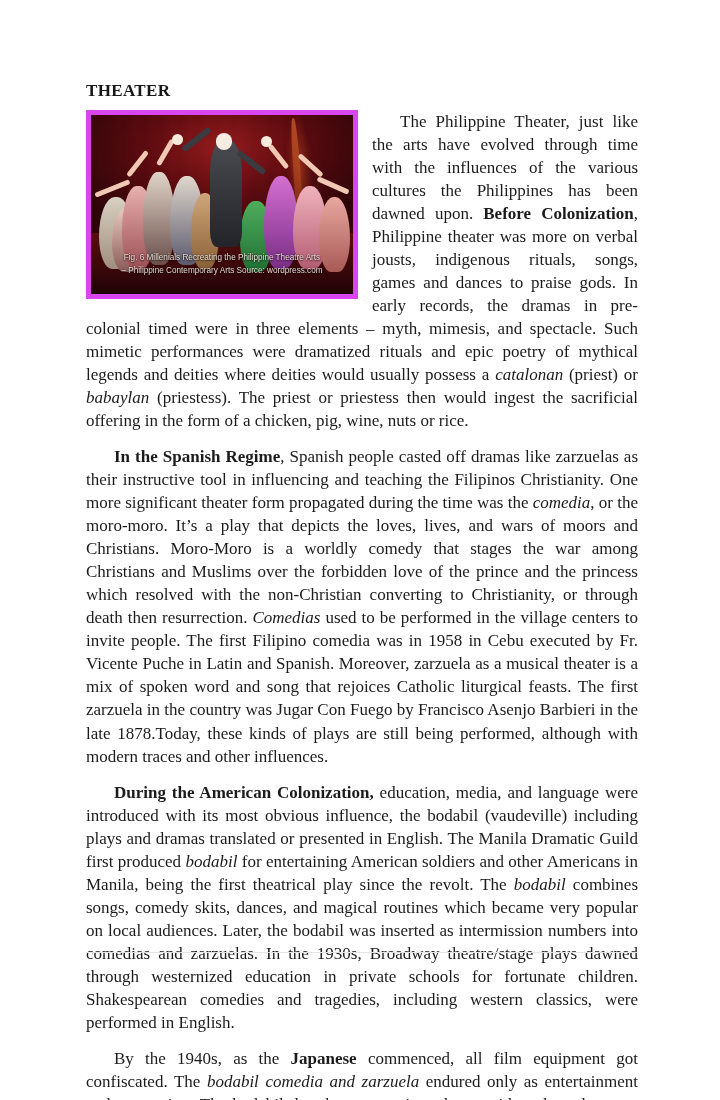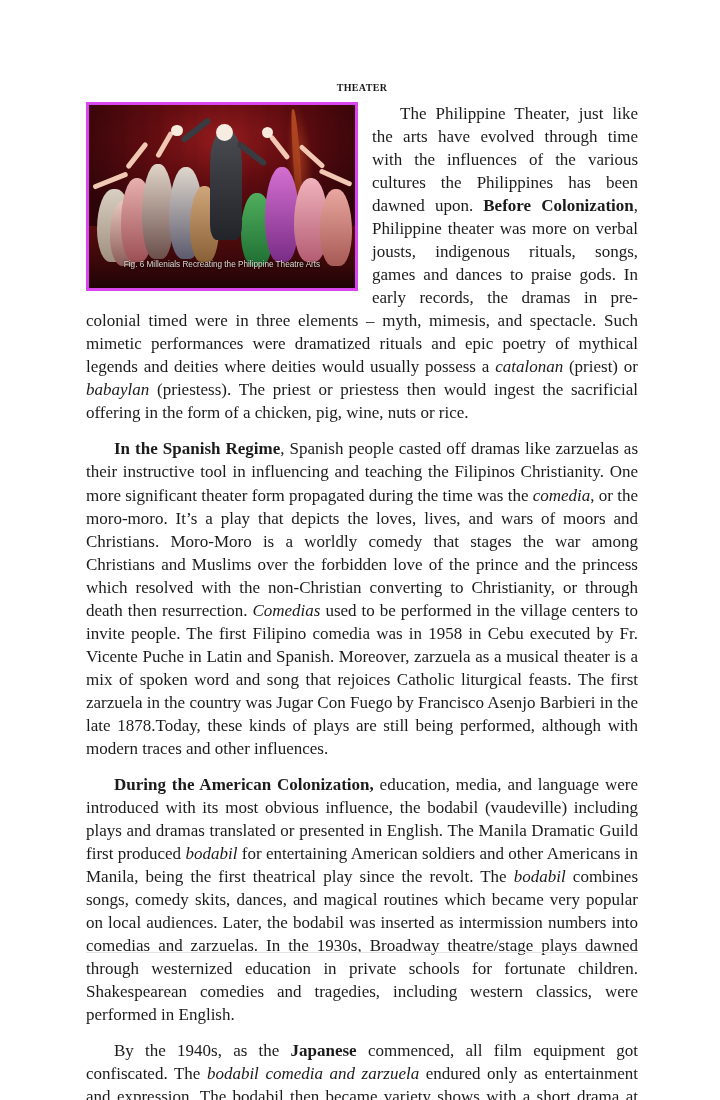--- a/index.html
+++ b/index.html
@@ -32,38 +32,37 @@
     position: absolute;
     left: 86px;
     top: 82px;
     width: 552px;
   }
 
   
   .section-heading {
     font-family: "Liberation Serif", "DejaVu Serif", serif;
     font-weight: bold;
-    font-size: 10px;
+    font-size: 17px;
     letter-spacing: 0.35px;
     color: #171717;
     margin: 0 0 9px 0;
     line-height: 1.1;
-    text-align: center;
   }
 
   
   .figure {
     float: left;
     width: 272px;
     height: 189px;
     margin: 0 14px 6px 0;
     position: relative;
     overflow: hidden;
     background: #a21caf;
-    border: 3px solid #d946ef;
+    border: 5px solid #d946ef;
     box-sizing: border-box;
   }
   .stage {
     position: absolute;
     inset: 0;
     background:
       radial-gradient(ellipse 60% 55% at 50% 18%, rgba(150,28,30,0.95) 0%, rgba(96,12,16,0.9) 45%, rgba(44,4,8,0.98) 100%),
       repeating-linear-gradient(90deg,
         #5d0b10 0px, #7d1116 9px, #4a080c 18px, #6d0f14 27px, #3e060a 36px);
   }
@@ -248,20 +247,21 @@
 
       <div class="perf center"></div>
       <div class="head center-head"></div>
       <div class="arm l"></div>
       <div class="arm r"></div>
       <div class="hand h1"></div>
       <div class="hand h2"></div>
 
       <div class="fig-caption">
         <div>Fig. 6 Millenials Recreating the Philippine Theatre Arts</div>
+        <div>– Philippine Contemporary Arts Source: wordpress.com</div>
       </div>
     </div>
 
     <p class="body indent">The Philippine Theater, just like the arts have evolved through time with the influences of the various cultures the Philippines has been dawned upon. <span class="b">Before Colonization</span>, Philippine theater was more on verbal jousts, indigenous rituals, songs, games and dances to praise gods. In early records, the dramas in pre-colonial timed were in three elements – myth, mimesis, and spectacle. Such mimetic performances were dramatized rituals and epic poetry of mythical legends and deities where deities would usually possess a <span class="i">catalonan</span> (priest) or <span class="i">babaylan</span> (priestess). The priest or priestess then would ingest the sacrificial offering in the form of a chicken, pig, wine, nuts or rice.</p>
 
     <div class="clearfix"></div>
 
     <p class="body indent"><span class="b">In the Spanish Regime</span>, Spanish people casted off dramas like zarzuelas as their instructive tool in influencing and teaching the Filipinos Christianity. One more significant theater form propagated during the time was the <span class="i">comedia</span>, or the moro-moro. It’s a play that depicts the loves, lives, and wars of moors and Christians. Moro-Moro is a worldly comedy that stages the war among Christians and Muslims over the forbidden love of the prince and the princess which resolved with the non-Christian converting to Christianity, or through death then resurrection. <span class="i">Comedias</span> used to be performed in the village centers to invite people. The first Filipino comedia was in 1958 in Cebu executed by Fr. Vicente Puche in Latin and Spanish. Moreover, zarzuela as a musical theater is a mix of spoken word and song that rejoices Catholic liturgical feasts. The first zarzuela in the country was Jugar Con Fuego by Francisco Asenjo Barbieri in the late 1878.Today, these kinds of plays are still being performed, although with modern traces and other influences.</p>
 
     <p class="body indent"><span class="b">During the American Colonization,</span> education, media, and language were introduced with its most obvious influence, the bodabil (vaudeville) including plays and dramas translated or presented in English. The Manila Dramatic Guild first produced <span class="i">bodabil</span> for entertaining American soldiers and other Americans in Manila, being the first theatrical play since the revolt. The <span class="i">bodabil</span> combines songs, comedy skits, dances, and magical routines which became very popular on local audiences. Later, the bodabil was inserted as intermission numbers into comedias and zarzuelas. In the 1930s, Broadway theatre/stage plays dawned through westernized education in private schools for fortunate children. Shakespearean comedies and tragedies, including western classics, were performed in English.</p>

